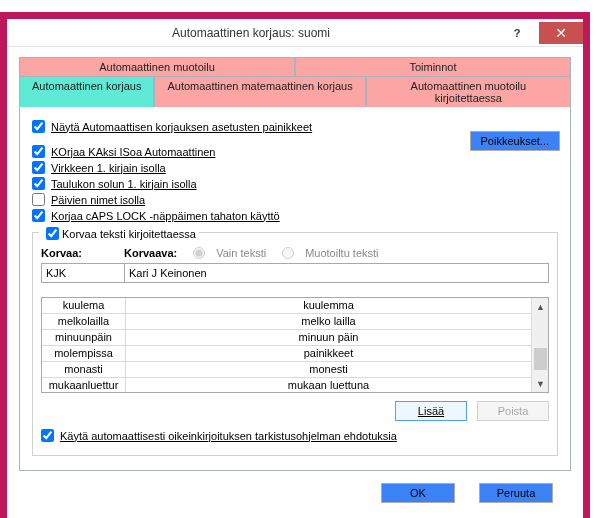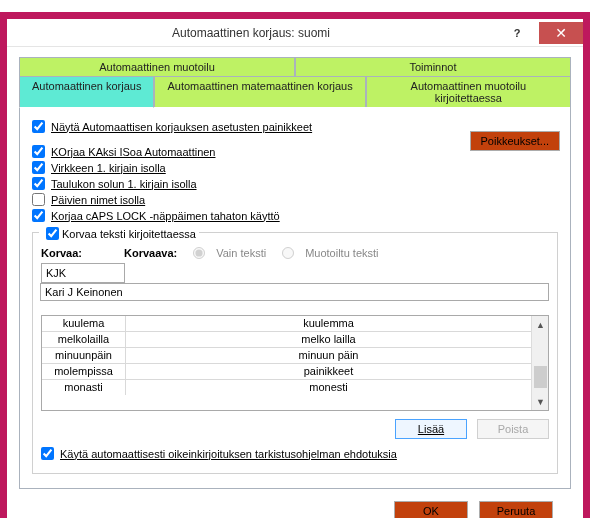--- a/index.html
+++ b/index.html
@@ -15,64 +15,64 @@
 
 .content { padding: 10px 12px 0 12px; }
 
 .tabstrip { position: relative; }
 .tabs-row { display: flex; }
 .tab { border: 1px solid #aab2bd; background: #fff; padding: 3px 12px; font-size: 11px; color: #222; cursor: pointer; position: relative; }
 .row1 .tab { flex: 1; text-align: center; }
 .row2 { margin-top: -1px; }
 .row2 .tab { flex: 0 0 auto; }
 .tab.active { background: #5eead4; border-bottom: 1px solid #fff; z-index: 2; }
-.tab:not(.active) { background: #bef264; text-align: center; }
+.tab:not(.active) { background: #fca5a5; text-align: center; }
 
 .panel { border: 1px solid #aab2bd; border-top: none; margin-top: -1px; padding: 10px 12px 14px 12px; position: relative; background: #fff; }
 
 .chk-row { display: flex; align-items: center; margin: 3px 0; text-decoration: underline; }
 .chk-row input[type=checkbox] { margin: 0 6px 0 0; width: 13px; height: 13px; }
 
 .spacer { height: 6px; }
 
 .exceptions-btn { position: absolute; right: 10px; top: 24px; }
 
-.btn { background: #c2410c; border: 1px solid #acacac; padding: 3px 10px; font-size: 11px; cursor: pointer; }
+.btn { background: #3b82f6; border: 1px solid #acacac; padding: 3px 10px; font-size: 11px; cursor: pointer; }
 .btn.primary { border: 1px solid #4aa3ff; background: #eef6ff; }
 .btn.disabled { color: #a8a8a8; border-color: #d0d0d0; background: #f5f5f5; cursor: default; }
 
 .replace-group { border: 1px solid #d0d0d0; margin-top: 10px; padding: 6px 8px 10px 8px; position: relative; }
 .replace-group .group-chk { position: absolute; top: -9px; left: 6px; background: #fff; padding: 0 3px; display: flex; align-items: center; }
 
 .replace-row { display: flex; align-items: center; gap: 8px; margin-top: 8px; }
 .replace-row .lbl { min-width: 75px; font-weight: bold; }
 .radio { width: 12px; height: 12px; margin: 0 3px 0 8px; }
 
-.inputs-row { display: flex; margin-top: 4px; flex-direction: column; }
+.inputs-row { display: flex; margin-top: 4px; }
 .inputs-row input { border: 1px solid #a9a9a9; padding: 2px 4px; font-size: 11px; height: 20px; }
 .inputs-row .in-left { width: 84px; }
 .inputs-row .in-right { flex: 1; margin-left: -1px; }
 
 .table-wrap { margin-top: 14px; border: 1px solid #a9a9a9; height: 96px; display: flex; }
 .table-body { flex: 1; overflow: hidden; text-align: center; }
 .table-body .tr { display: flex; border-bottom: 1px solid #d9d9d9; }
 .table-body .tr:last-child { border-bottom: none; }
 .table-body .td { padding: 0px 4px; font-size: 11px; line-height: 15px; height: 15px; overflow: hidden; white-space: nowrap; }
 .table-body .td.c1 { width: 84px; border-right: 1px solid #d9d9d9; }
 .table-body .td.c2 { flex: 1; }
 .scrollbar { width: 17px; background: #f0f0f0; border-left: 1px solid #dcdcdc; position: relative; }
 .scrollbar .arrow { position: absolute; left: 0; width: 17px; height: 17px; display: flex; align-items: center; justify-content: center; font-size: 9px; color: #555; }
 .scrollbar .arrow.up { top: 0; }
 .scrollbar .arrow.down { bottom: 0; }
 .scrollbar .thumb { position: absolute; left: 2px; width: 13px; top: 50px; height: 22px; background: #cdcdcd; }
 
 .table-buttons { display: flex; justify-content: flex-end; gap: 10px; margin-top: 8px; }
 .table-buttons .btn { min-width: 72px; }
 
-.footer { display: flex; justify-content: flex-end; gap: 11px; padding: 12px 18px 0 0; }
+.footer { display: flex; justify-content: flex-end; gap: 24px; padding: 12px 18px 0 0; }
 .footer .btn { min-width: 74px; }
 
 label, .lbl, .td, .title, .tab { user-select: none; }
 </style>
 </head>
 <body>
 
 <div class="window">
   <div class="titlebar">
     <div class="title">Automaattinen korjaus: suomi</div>
@@ -159,20 +159,24 @@
                 <div class="td c2">minuun päin</div>
               </div>
               <div class="tr">
                 <div class="td c1">molempissa</div>
                 <div class="td c2">painikkeet</div>
               </div>
               <div class="tr">
                 <div class="td c1">monasti</div>
                 <div class="td c2">monesti</div>
               </div>
+              <div class="tr">
+                <div class="td c1">mukaanluettur</div>
+                <div class="td c2">mukaan luettuna</div>
+              </div>
             </div>
             <div class="scrollbar">
               <div class="arrow up">▲</div>
               <div class="thumb"></div>
               <div class="arrow down">▼</div>
             </div>
           </div>
 
           <div class="table-buttons">
             <button class="btn primary"><u>Lisää</u></button>

